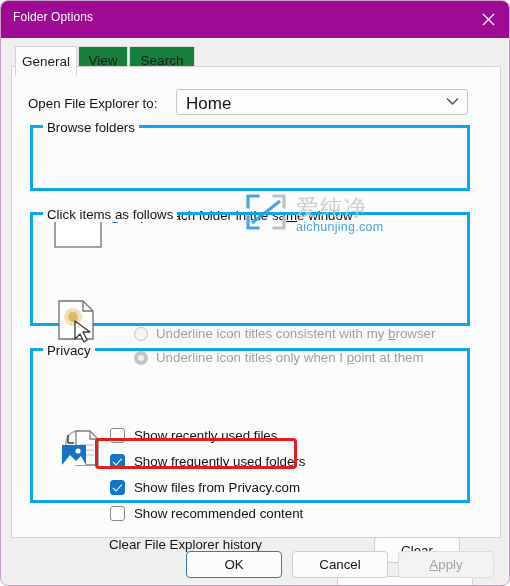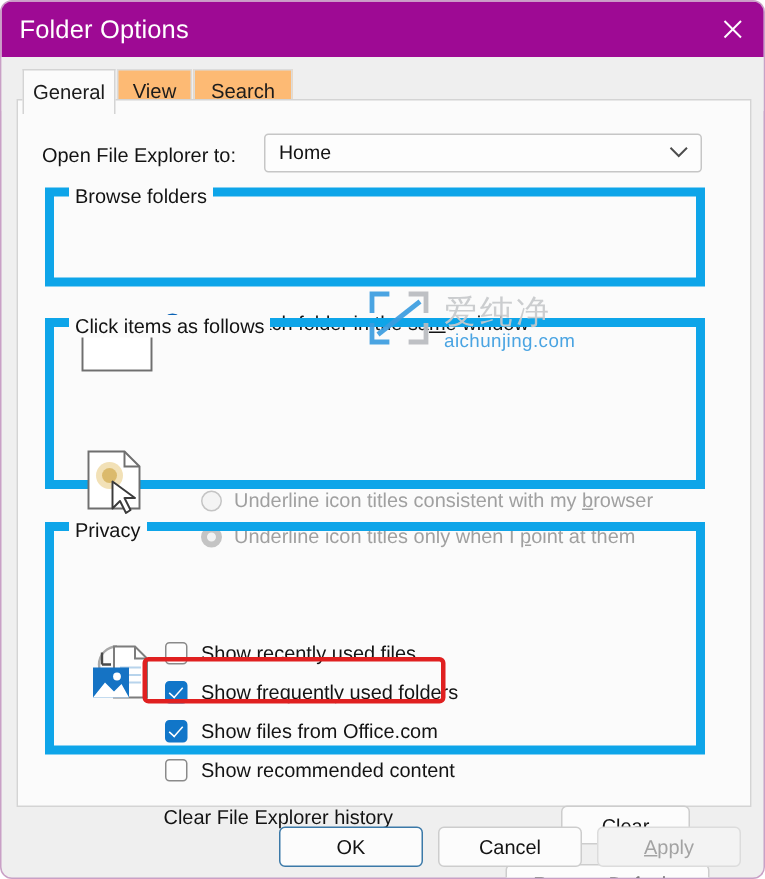--- a/index.html
+++ b/index.html
@@ -31,21 +31,21 @@
     position: absolute;
     left: 0; top: 0;
     width: 510px;
     height: 37px;
     background: #9e0a94;
   }
   #title-text {
     position: absolute;
     left: 12px;
     top: 9px;
-    font-size: 17px;
+    font-size: 12px;
     color: #ffffff;
     letter-spacing: 0.1px;
   }
   #close-button {
     position: absolute;
     right: 0px;
     top: 0px;
     width: 46px;
     height: 37px;
     display: flex;
@@ -68,21 +68,21 @@
     position: absolute;
     top: 8px;
     height: 28px;
     box-sizing: border-box;
     display: flex;
     align-items: center;
     justify-content: center;
     font-size: 13.5px;
     color: #1c1c1c;
     cursor: pointer;
-    background: #fdba74;
+    background: #15803d;
     border: 1px solid #dcdcdc;
     border-bottom: none;
   }
   .tab.active {
     background: #fbfbfb;
     border-color: #d4d4d4;
     height: 30px;
     z-index: 3;
   }
   #tab-general { left: 14px; width: 62px; }
@@ -118,34 +118,34 @@
     box-sizing: border-box;
     background: #fdfdfd;
     border: 1px solid #c6c6c6;
     border-radius: 3px;
     cursor: pointer;
   }
   #open-to-value {
     position: absolute;
     left: 9px;
     top: 4px;
-    font-size: 13px;
+    font-size: 17px;
     color: #131313;
   }
   #open-to-chevron {
     position: absolute;
     right: 8px;
     top: 7px;
   }
 
   
   .group {
     position: absolute;
     box-sizing: border-box;
-    border: 6px solid #0ea5e9;
+    border: 3px solid #0ea5e9;
   }
   .group-title {
     position: absolute;
     top: -8px;
     left: 10px;
     background: #fbfbfb;
     padding: 0 4px;
     font-size: 13.3px;
     color: #131313;
   }
@@ -403,21 +403,21 @@
     <div class="check-row" style="left:98px; top:361px;">
       <span class="checkbox"></span>
       <span class="check-label">Show recently used files</span>
     </div>
     <div class="check-row" style="left:98px; top:387px;">
       <span class="checkbox checked"></span>
       <span class="check-label">Show frequently used folders</span>
     </div>
     <div class="check-row" style="left:98px; top:413px;">
       <span class="checkbox checked"></span>
-      <span class="check-label">Show files from Office.com</span>
+      <span class="check-label">Show files from Privacy.com</span>
     </div>
     <div class="check-row" style="left:98px; top:439px;">
       <span class="checkbox"></span>
       <span class="check-label">Show recommended content</span>
     </div>
 
     <div id="clear-history-label">Clear File Explorer history</div>
     <div class="btn" id="clear-btn">
       <span><span></span><u>C</u><span>lear</span></span>
     </div>

